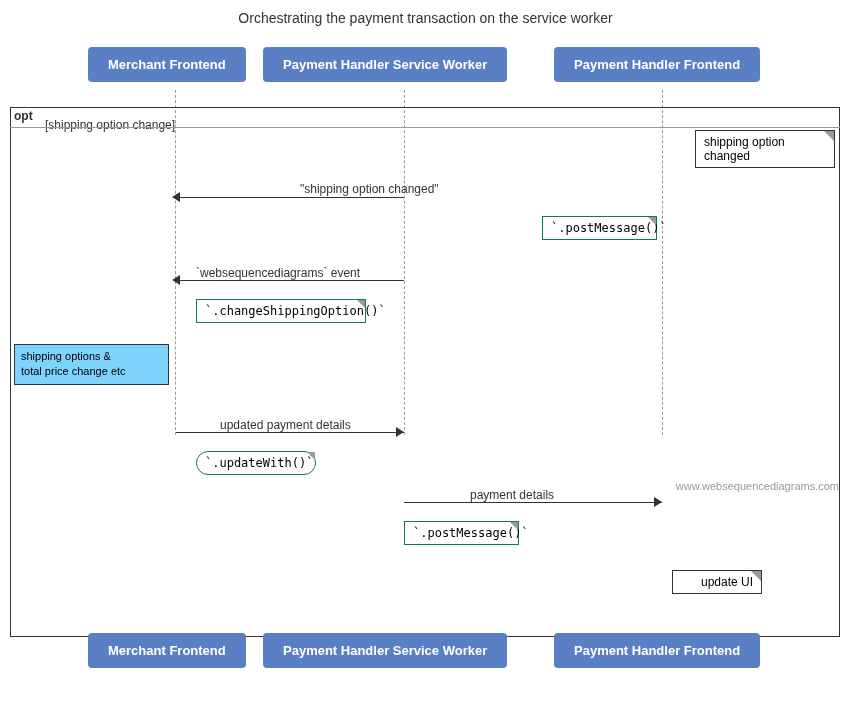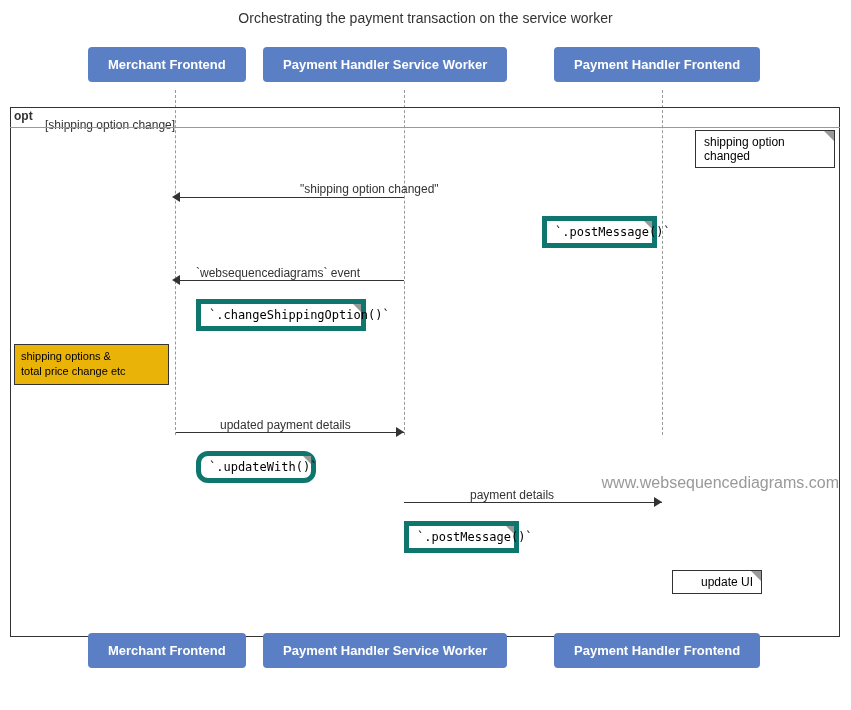--- a/index.html
+++ b/index.html
@@ -80,21 +80,21 @@
     .arrow-label {
       position: absolute;
       font-size: 12px;
       color: #333;
       white-space: nowrap;
     }
 
     
     .method-box {
       position: absolute;
-      border: 5px solid #0f766e;
+      border: 1px solid #0f766e;
       background: #fff;
       padding: 4px 8px;
       font-family: monospace;
       font-size: 12px;
       white-space: nowrap;
     }
 
     .method-box::after {
       content: '';
       position: absolute;
@@ -145,29 +145,29 @@
       height: 0;
       border-top: 5px solid transparent;
       border-bottom: 5px solid transparent;
       border-right: 8px solid #333;
     }
 
     .watermark {
       position: absolute;
       bottom: 8px;
       right: 12px;
-      font-size: 16px;
+      font-size: 11px;
       color: #999;
     }
 
     
     .side-note {
       position: absolute;
       border: 1px solid #333;
-      background: #eab308;
+      background: #7dd3fc;
       padding: 4px 6px;
       font-size: 11px;
       line-height: 1.4;
     }
   </style>
 </head>
 <body>
 
 <div id="diagram-container">
 

